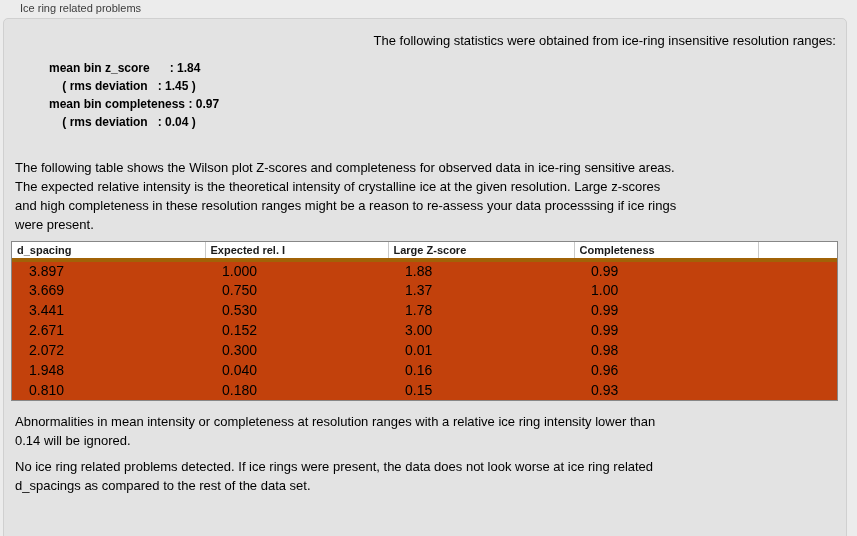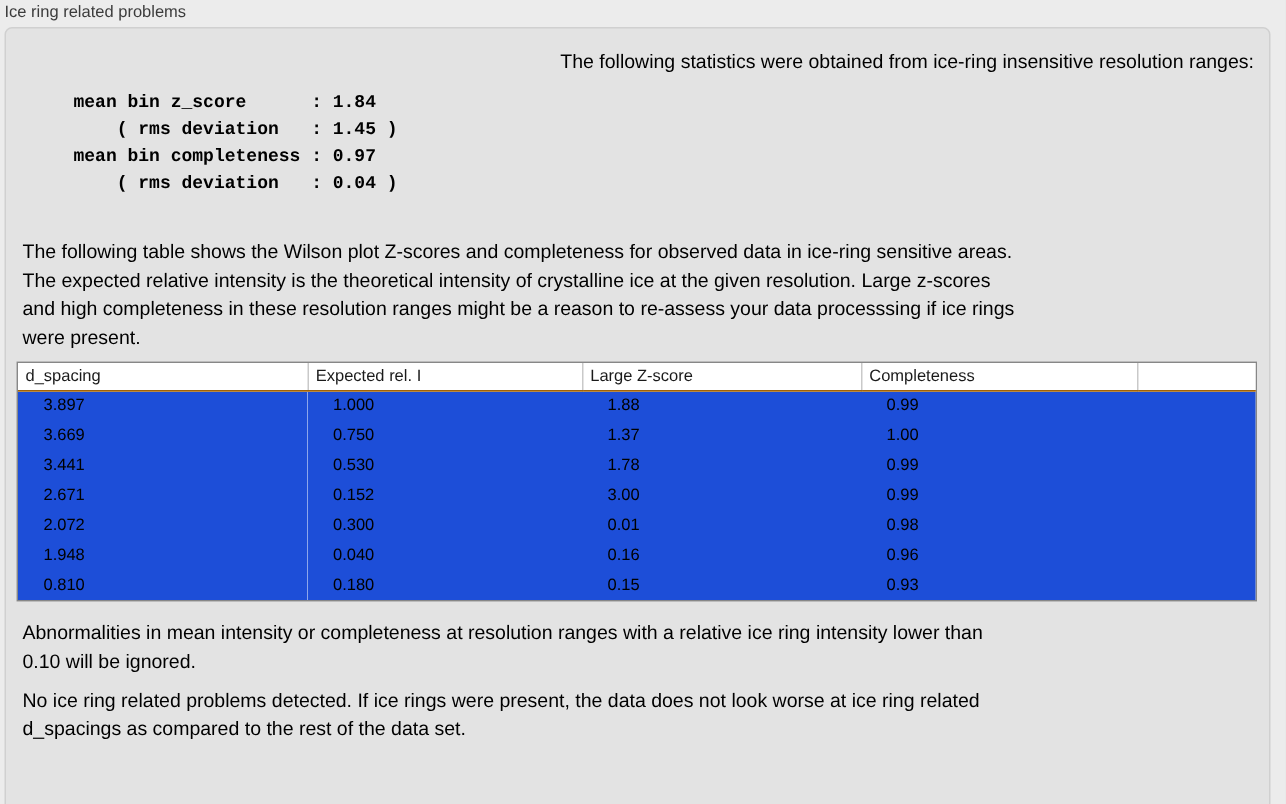--- a/index.html
+++ b/index.html
@@ -7,21 +7,21 @@
     width: 857px; height: 536px;
     background: #ececec;
     overflow: hidden;
     font-family: "Liberation Sans", sans-serif;
     color: #000;
   }
   .page { position: relative; width: 857px; height: 536px; }
 
   .group-label {
     position: absolute;
-    left: 3px; top: 2px;
+    left: 20px; top: 2px;
     font-size: 11px;
     color: #3c3c3c;
   }
 
   .groupbox {
     position: absolute;
     left: 3px; top: 18px;
     width: 844px; height: 545px; 
     background: #e3e3e3;
     border: 1px solid #d0d0d0;
@@ -34,21 +34,21 @@
     white-space: pre-line;
     color: #000;
   }
   .intro       { margin: 12px 10px 0 11px; text-align: right; }
   .table-intro { margin: 27px 10px 0 11px; }
   .note        { margin: 11px 10px 0 11px; }
   .conclusion  { margin:  7px 10px 0 11px; }
 
   .stats {
     margin: 9px 0 0 45px;
-    font-family: Liberation Mono, monospace;
+    font-family: Liberation Sans, sans-serif;
     font-size: 12px;
     line-height: 18px;
     font-weight: 600;
     white-space: pre;
     color: #000;
   }
 
   .table-wrap {
     margin: 7px 0 0 7px;
     width: 827px;
@@ -61,39 +61,39 @@
     table-layout: fixed;
   }
   col.c1 { width: 193px; }
   col.c2 { width: 183px; }
   col.c3 { width: 186px; }
   col.c4 { width: 184px; }
   col.c5 { width: auto; }
   th {
     height: 18px;
     font-size: 11px;
-    font-weight: normal;
+    font-weight: bold;
     text-align: left;
     padding: 1px 0 1px 5px;
-    border-bottom: 1px solid #a16207;
+    border-bottom: 4px solid #a16207;
     border-right: 1px solid #c9c9c9;
     background: #ffffff;
     color: #1a1a1a;
     overflow: hidden;
     white-space: nowrap;
   }
   th.filler { border-right: none; }
   td {
     height: 20px;
-    font-size: 11px;
+    font-size: 14px;
     padding: 0 0 0 17px;
     white-space: nowrap;
     overflow: hidden;
     color: #000;
-    background: #1d4ed8;
+    background: #c2410c;
   }
 </style>
 </head>
 <body>
 
 <div class="page">
 
   <div class="group-label">Ice ring related problems</div>
 
   <div class="groupbox">
@@ -176,19 +176,19 @@
               <td>0.180</td>
               <td>0.15</td>
               <td>0.93</td>
               <td></td>
             </tr>
           </tbody>
       </table>
     </div>
 
     <p class="para note">Abnormalities in mean intensity or completeness at resolution ranges with a relative ice ring intensity lower than
-0.10 will be ignored.</p>
+0.14 will be ignored.</p>
 
     <p class="para conclusion">No ice ring related problems detected. If ice rings were present, the data does not look worse at ice ring related
 d_spacings as compared to the rest of the data set.</p>
 
   </div>
 </div>
 
 </body></html>

